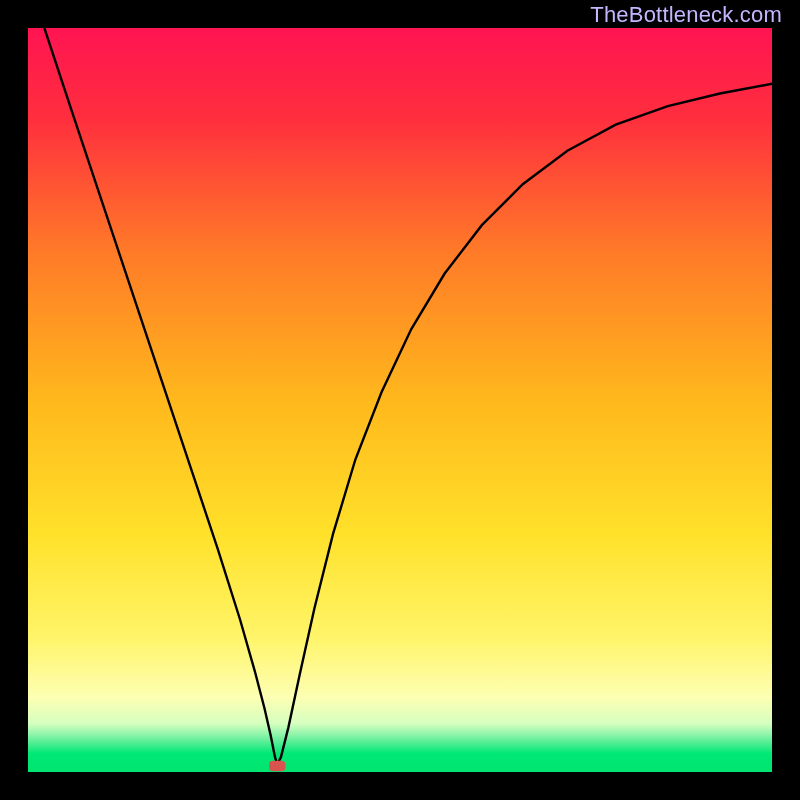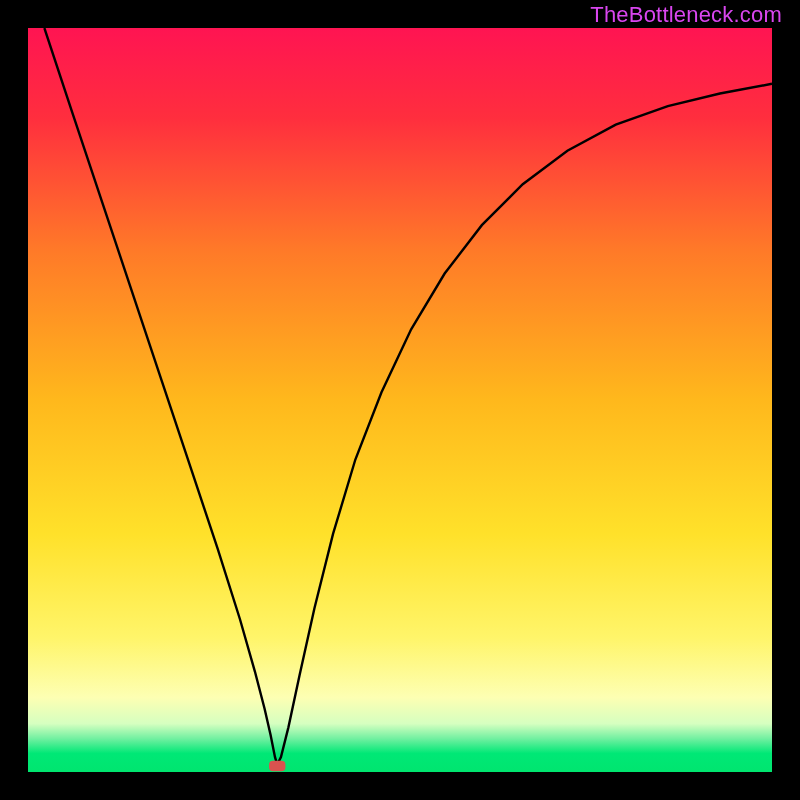--- a/index.html
+++ b/index.html
@@ -24,21 +24,21 @@
     top: 28px;
     left: 28px;
     width: 744px;
     height: 744px;
     overflow: hidden;
   }
   .watermark {
     position: absolute;
     top: 2px;
     right: 18px;
-    color: #d946ef;
+    color: #c4b5fd;
     font-size: 22px;
     font-weight: 500;
     letter-spacing: 0.2px;
   }
   svg {
     display: block;
   }
 </style>
 </head>
 <body>

